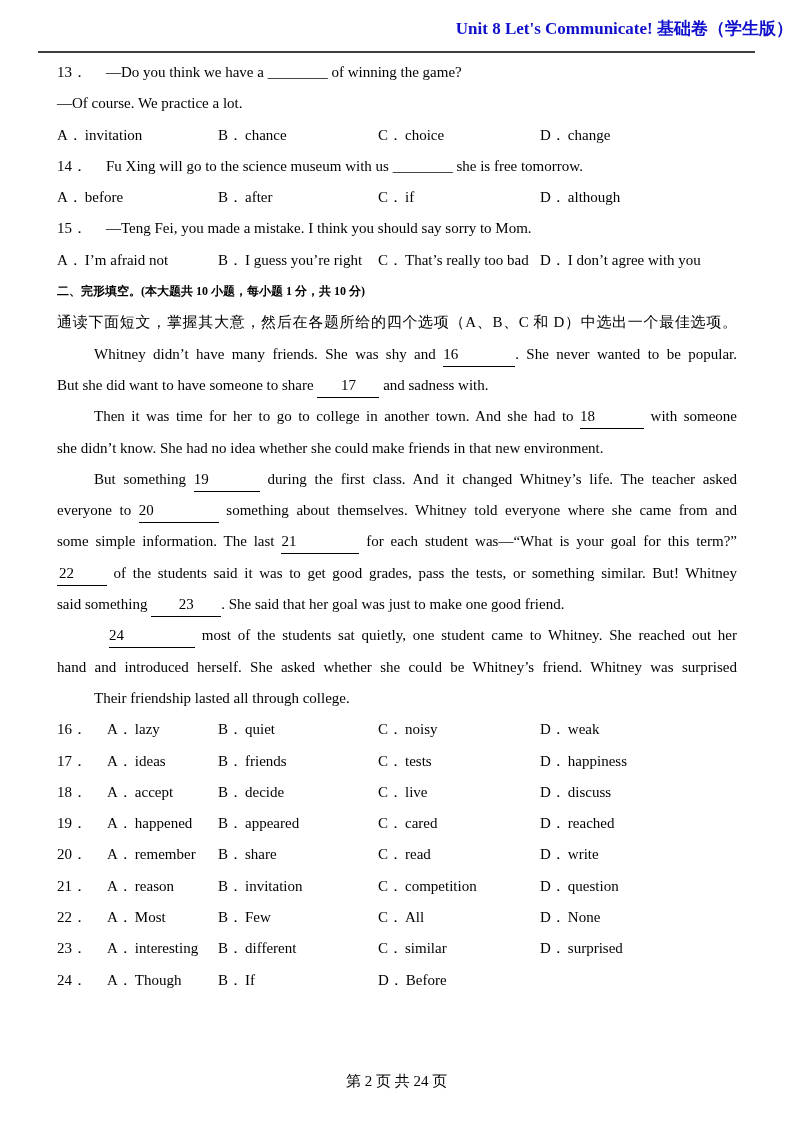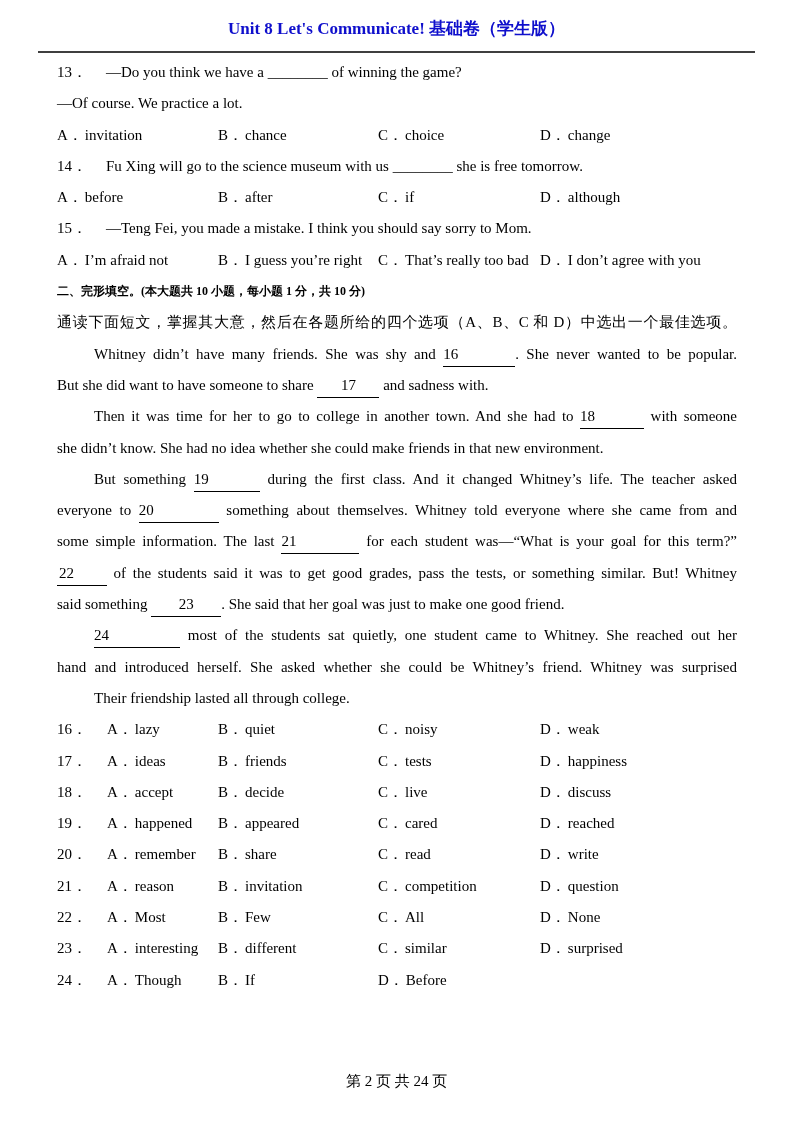--- a/index.html
+++ b/index.html
@@ -1,18 +1,18 @@
 <!DOCTYPE html>
 <html><head>
 <meta charset="utf-8">
 <style>
   html,body{margin:0;padding:0;background:#fff;}
   .page{position:relative;width:793px;height:1122px;background:#ffffff;overflow:hidden;
         font-family:"Liberation Serif","DejaVu Serif",serif;font-size:15px;color:#000;}
-  .title{padding-top:16px;height:26px;line-height:26px;text-align:center;
+  .title{padding-top:16px;height:26px;line-height:26px;text-align:right;
          font-weight:bold;font-size:17px;color:#0f0fcc;}
   .rule{margin:9px 38px 0 38px;border-top:2px solid #3f3f3f;height:0;}
   .content{position:absolute;top:57px;left:57px;width:680px;}
   .line{height:31.3px;line-height:31.3px;}
   .stem{white-space:nowrap;}
   .qnum{margin-right:19px;}
   .qnum2{margin-right:20px;}
   .letter{margin-right:2px;}
   .opts{display:grid;grid-template-columns:161px 160px 162px 197px;}
   .opt{white-space:nowrap;}
@@ -66,21 +66,21 @@
 
     <div class="line pline indent just">Whitney didn’t have many friends. She was shy and <span class="blank" style="width: 72px;">16</span>. She never wanted to be popular.</div>
     <div class="line pline">But she did want to have someone to share <span class="blank" style="width: 62px;">17</span> and sadness with.</div>
     <div class="line pline indent just">Then it was time for her to go to college in another town. And she had to <span class="blank" style="width: 64px;">18</span> with someone</div>
     <div class="line pline">she didn’t know. She had no idea whether she could make friends in that new environment.</div>
     <div class="line pline indent just">But something <span class="blank" style="width: 66px;">19</span> during the first class. And it changed Whitney’s life. The teacher asked</div>
     <div class="line pline just">everyone to <span class="blank" style="width: 80px;">20</span> something about themselves. Whitney told everyone where she came from and</div>
     <div class="line pline just">some simple information. The last <span class="blank" style="width: 78px;">21</span> for each student was—“What is your goal for this term?”</div>
     <div class="line pline just"><span class="blank blank-left" style="width: 48px;">22</span> of the students said it was to get good grades, pass the tests, or something similar. But! Whitney</div>
     <div class="line pline">said something <span class="blank" style="width: 70px;">23</span>. She said that her goal was just to make one good friend.</div>
-    <div class="line pline indent just"><span class="blank" style="width: 86px;">24</span> most of the students sat quietly, one student came to Whitney. She reached out her</div>
+    <div class="line pline indent just"><span class="blank" style="width: 86px; margin-left: 15px;">24</span> most of the students sat quietly, one student came to Whitney. She reached out her</div>
     <div class="line pline just">hand and introduced herself. She asked whether she could be Whitney’s friend. Whitney was surprised</div>
     <div class="line pline indent">Their friendship lasted all through college.</div>
 
     <div class="line opts">
       <span class="opt"><span class="qnum2">16．</span><span class="letter">A．</span><span>lazy</span></span>
       <span class="opt"><span class="letter">B．</span><span>quiet</span></span>
       <span class="opt"><span class="letter">C．</span><span>noisy</span></span>
       <span class="opt"><span class="letter">D．</span><span>weak</span></span>
     </div>
     <div class="line opts">

